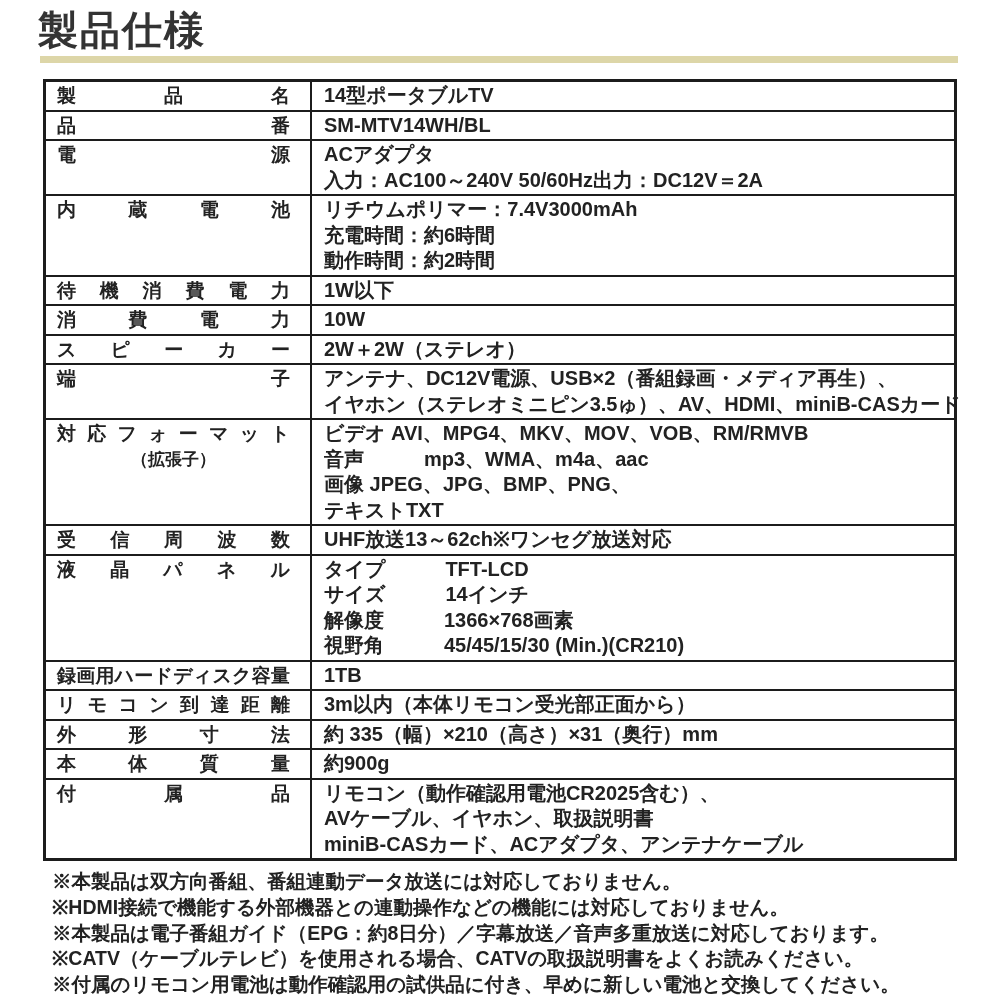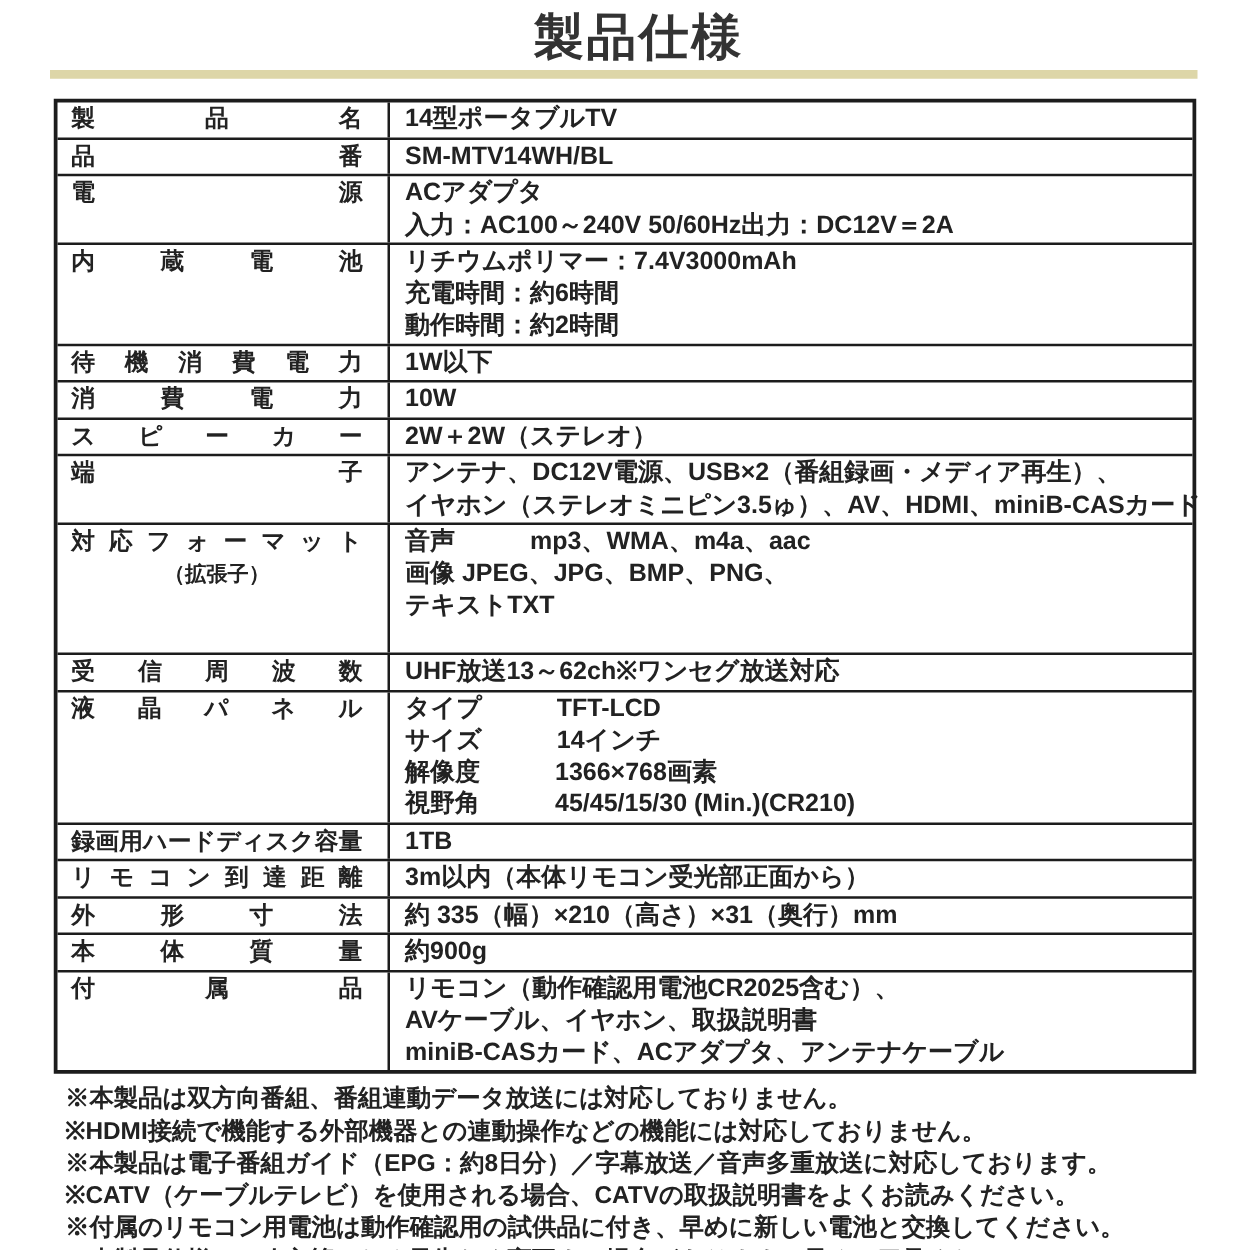--- a/index.html
+++ b/index.html
@@ -12,21 +12,21 @@
   body{
     width:1000px;height:1000px;background:#ffffff;
     font-family:"Liberation Sans", sans-serif;
     color:var(--ink);
     overflow:hidden;
   }
   .page{position:relative;width:1000px;height:1000px;}
   .title{
     margin:6px 16px 0 38px;
     font-size:40px;font-weight:800;letter-spacing:2px;
-    color:#333333;line-height:48px;text-align:center;
+    color:#333333;line-height:48px;
   }
   .rule{
     width:918px;height:7px;margin:2px 0 0 40px;
     background:var(--accent);
   }
   .spec-table{
     width:914px;margin:16px 0 0 43px;
     border:3px solid var(--line);
   }
   .row{display:flex;border-top:2px solid var(--line);}
@@ -172,20 +172,21 @@
             <span>フ</span>
             <span>ォ</span>
             <span>ー</span>
             <span>マ</span>
             <span>ッ</span>
             <span>ト</span>
           </div>
           <div class="label2">（拡張子）</div>
         </div>
         <div class="value-cell">
+          <div class="vline">ビデオ AVI、MPG4、MKV、MOV、VOB、RM/RMVB</div>
           <div class="vline">音声　　　mp3、WMA、m4a、aac</div>
           <div class="vline">画像 JPEG、JPG、BMP、PNG、</div>
           <div class="vline">テキストTXT</div>
         </div>
       </div>
       <div class="row" style="min-height: 27.5px;">
         <div class="label-cell">
           <div class="label-line">
             <span>受</span>
             <span>信</span>

